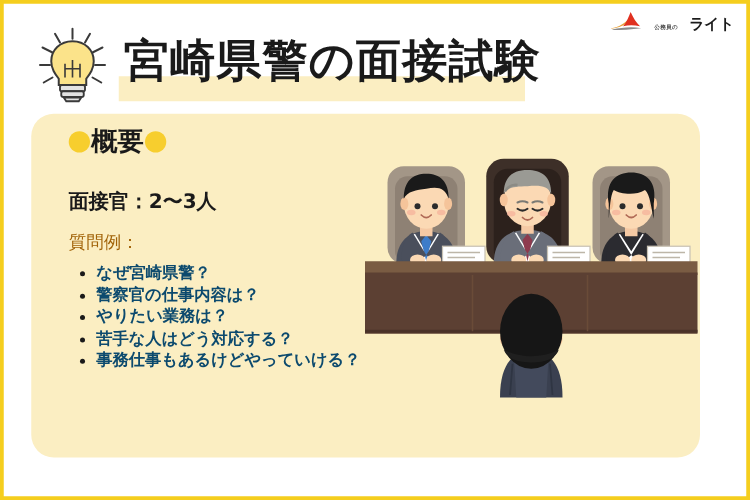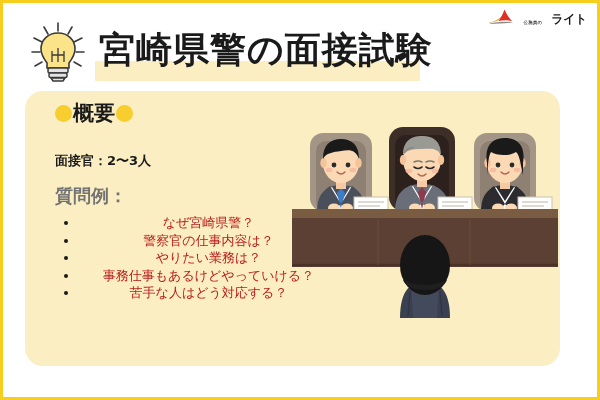--- a/index.html
+++ b/index.html
@@ -112,50 +112,49 @@
   .dot {
     width: 17px; height: 17px;
     border-radius: 50%;
     background: #f7ce2e;
     display: inline-block;
     flex: none;
   }
   .section-head-label { margin: 0 1px; }
 
   .info-line {
-    font-size: 13px;
+    font-size: 16px;
     font-weight: bold;
     color: #1a1a1a;
     line-height: 25px;
     letter-spacing: 0px;
     white-space: nowrap;
   }
   .info-block { margin-bottom: 14px; }
 
   .q-head {
-    font-size: 18px;
-    font-weight: bold;
-    color: #737373;
+    font-size: 14px;
+    font-weight: normal;
+    color: #a16207;
     line-height: 1;
     margin-bottom: 9px;
   }
 
   ul.q-list {
     margin: 0;
     padding: 0 0 0 22px;
     list-style: none;
   }
   ul.q-list li {
     position: relative;
     font-size: 13px;
-    font-weight: normal;
-    color: #b91c1c;
+    font-weight: bold;
+    color: #0c4a6e;
     line-height: 17.5px;
     white-space: nowrap;
-    text-align: center;
   }
   ul.q-list li::before {
     content: "";
     position: absolute;
     left: -13px;
     top: 7px;
     width: 4px; height: 4px;
     border-radius: 50%;
     background: #1a1a1a;
   }
@@ -222,22 +221,22 @@
       <div class="info-block">
         <div class="info-line">面接官：2〜3人</div>
       </div>
 
       <div class="q-head">質問例：</div>
 
       <ul class="q-list">
         <li>なぜ宮崎県警？</li>
         <li>警察官の仕事内容は？</li>
         <li>やりたい業務は？</li>
+        <li>苦手な人はどう対応する？</li>
         <li>事務仕事もあるけどやっていける？</li>
-        <li>苦手な人はどう対応する？</li>
       </ul>
     </div>
 
     <svg class="illus" viewBox="0 0 270 255">
 
       <g>
         <rect x="20" y="28" width="62" height="78" rx="13" fill="#A39687"></rect>
         <rect x="26" y="36" width="50" height="70" rx="10" fill="#8E8174"></rect>
 
         <path d="M27 106 C27 88 37 80 51 80 C65 80 75 88 75 106 Z" fill="#4A4F5C"></path>

